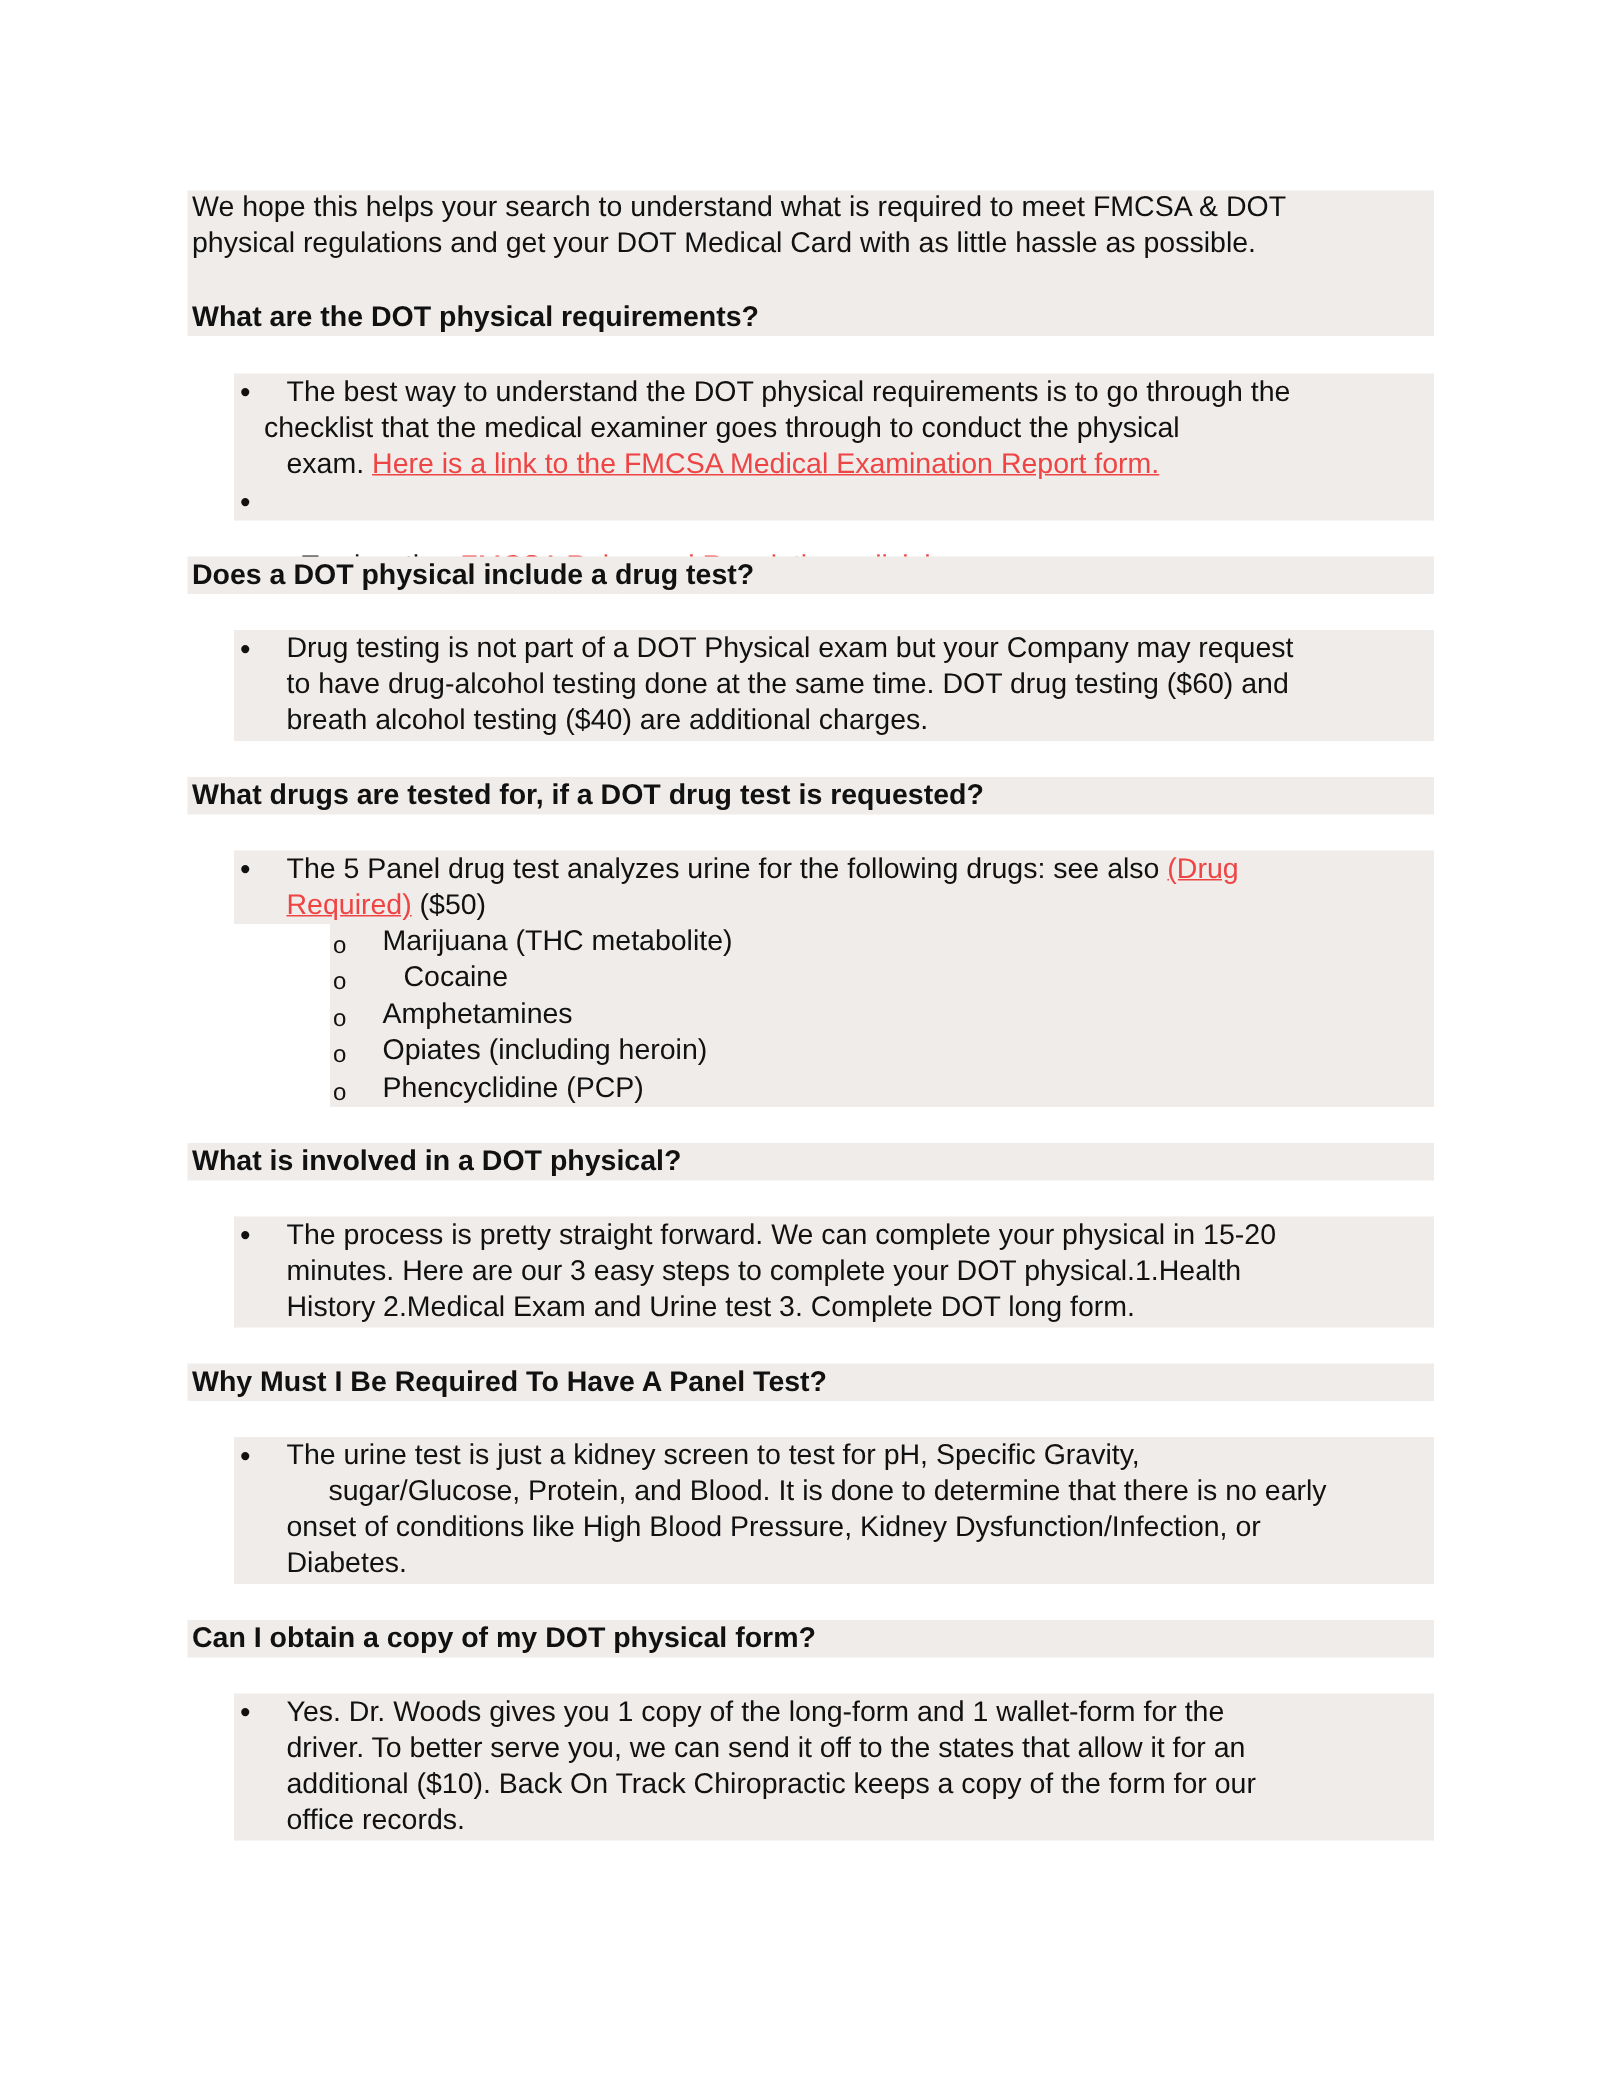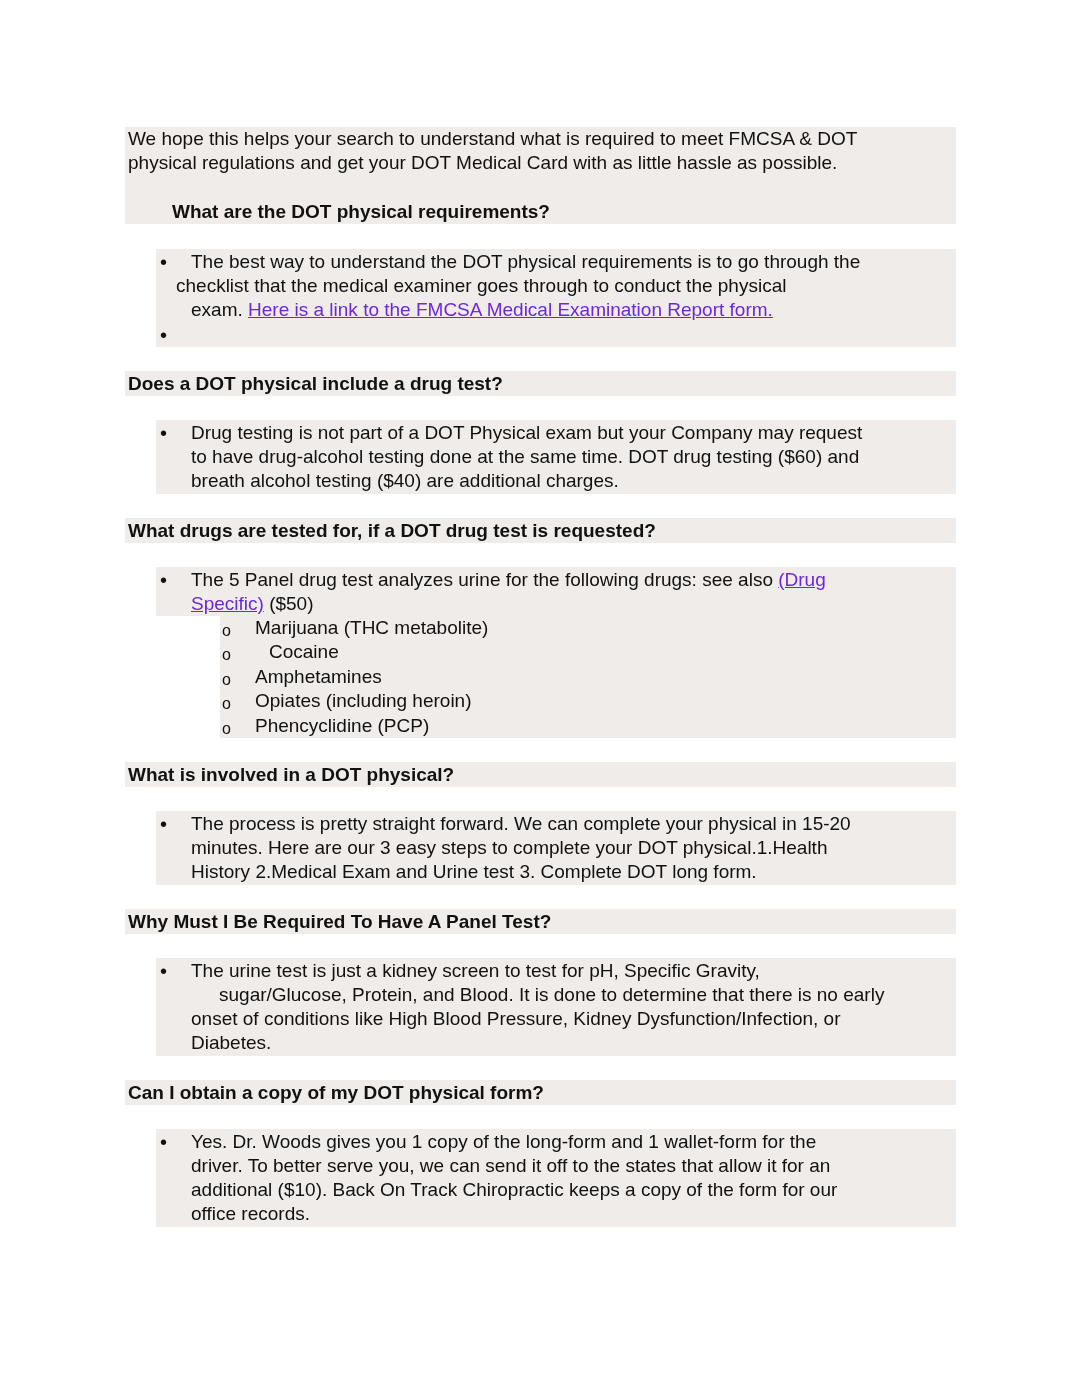--- a/index.html
+++ b/index.html
@@ -3,29 +3,29 @@
 <meta charset="utf-8">
 <style>
   html, body { margin: 0; padding: 0; background: #ffffff; }
   body { width: 1080px; height: 1397px; position: relative; overflow: hidden;
          font-family: "Liberation Sans", sans-serif; color: #111111; }
   .blk { position: absolute; background: #efecea; }
   .txt { position: absolute; font-size: 19px; line-height: 24.4px; white-space: nowrap; }
   .b { font-weight: bold; }
   .bullet { position: absolute; font-size: 20px; line-height: 24.4px; }
   .sub { position: absolute; font-size: 16px; line-height: 24.4px; }
-  a { color: #6d28d9; text-decoration: underline; }
+  a { color: #ef4444; text-decoration: underline; }
 </style>
 </head>
 <body>
 
 <div class="blk" style="left:125px;top:127px;width:831px;height:97px;"></div>
 <div class="txt" style="left:128px;top:127px;">We hope this helps your search to understand what is required to meet FMCSA &amp; DOT</div>
 <div class="txt" style="left:128px;top:151px;">physical regulations and get your DOT Medical Card with as little hassle as possible.</div>
-<div class="txt b" style="left:128px;top:200px;margin-left:44px;">What are the DOT physical requirements?</div>
+<div class="txt b" style="left:128px;top:200px;">What are the DOT physical requirements?</div>
 
 <div class="blk" style="left:156px;top:249px;width:800px;height:98px;"></div>
 <span class="bullet" style="left:160px;top:250px;">•</span>
 <div class="txt" style="left:191px;top:250px;">The best way to understand the DOT physical requirements is to go through the</div>
 <div class="txt" style="left:176px;top:274px;">checklist that the medical examiner goes through to conduct the physical</div>
 <div class="txt" style="left:191px;top:298px;">
   <span>exam. </span><a href="#">Here is a link to the FMCSA Medical Examination Report form.</a>
 </div>
 <span class="bullet" style="left:160px;top:323px;">•</span>
 <div class="txt" style="left:191px;top:342px;white-space:pre;">
@@ -42,21 +42,21 @@
 
 <div class="blk" style="left:125px;top:518px;width:831px;height:25px;"></div>
 <div class="txt b" style="left:128px;top:519px;">What drugs are tested for, if a DOT drug test is requested?</div>
 <div class="blk" style="left:156px;top:567px;width:800px;height:49px;"></div>
 <div class="blk" style="left:220px;top:616px;width:736px;height:122px;"></div>
 <span class="bullet" style="left:160px;top:568px;">•</span>
 <div class="txt" style="left:191px;top:568px;">
   <span>The 5 Panel drug test analyzes urine for the following drugs: see also </span><a href="#">(Drug</a>
 </div>
 <div class="txt" style="left:191px;top:592px;">
-  <a href="#">Specific)</a><span> ($50)</span>
+  <a href="#">Required)</a><span> ($50)</span>
 </div>
 <span class="sub" style="left:222px;top:619px;">o</span>
 <div class="txt" style="left:255px;top:616px;">Marijuana (THC metabolite)</div>
 <span class="sub" style="left:222px;top:643px;">o</span>
 <div class="txt" style="left:269px;top:640px;">Cocaine</div>
 <span class="sub" style="left:222px;top:668px;">o</span>
 <div class="txt" style="left:255px;top:665px;">Amphetamines</div>
 <span class="sub" style="left:222px;top:692px;">o</span>
 <div class="txt" style="left:255px;top:689px;">Opiates (including heroin)</div>
 <span class="sub" style="left:222px;top:717px;">o</span>

